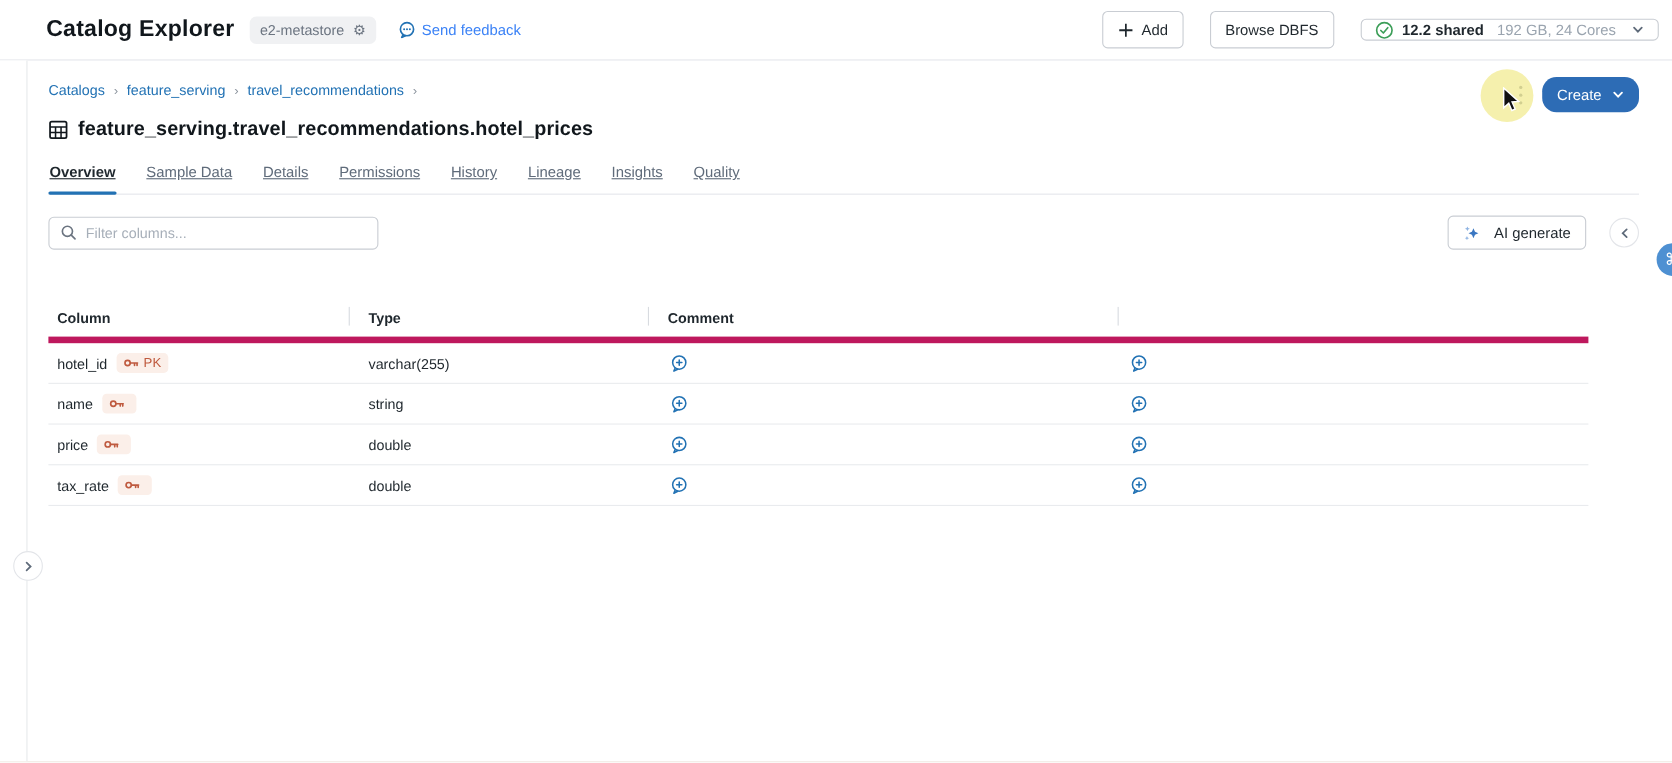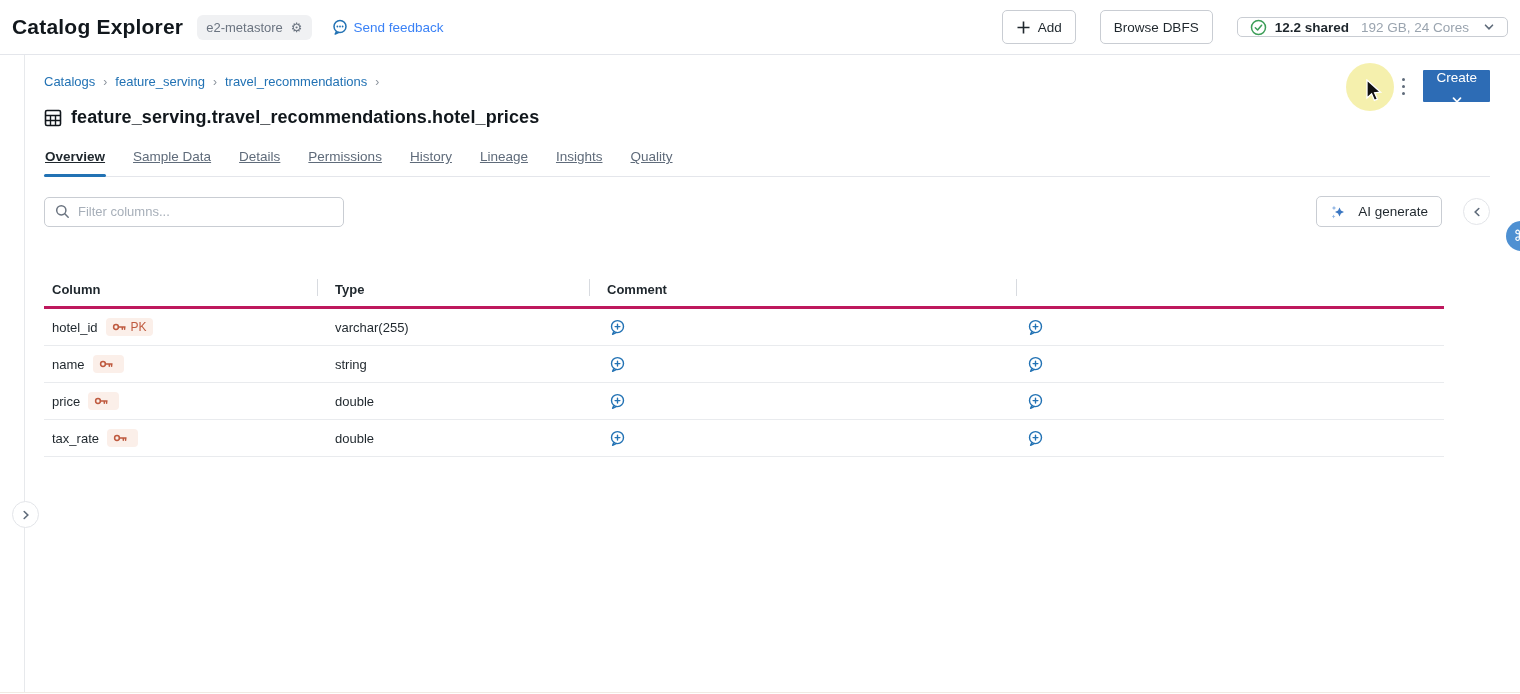--- a/index.html
+++ b/index.html
@@ -3,21 +3,21 @@
 <meta charset="utf-8">
 <style>
   * { margin:0; padding:0; box-sizing:border-box; }
   html,body { width:1520px; height:694px; overflow:hidden; background:#fff;
     font-family:"Liberation Sans", sans-serif; color:#1F272D; }
 
   
   .topbar { height:55px; display:flex; align-items:center; justify-content:space-between;
     padding:0 12px; border-bottom:1px solid #E4E6EB; background:#fff; }
   .topbar-left { display:flex; align-items:center; gap:14px; }
-  .app-title { font-size:21px; font-weight:700; letter-spacing:.2px; color:#11171C; }
+  .app-title { font-size:21px; font-weight:700; letter-spacing:.2px; color:#11171C;margin-left:30px; }
   .metastore-pill { display:flex; align-items:center; gap:8px; background:#F0F1F3;
     border-radius:6px; padding:5px 9px; cursor:pointer; }
   .metastore-pill span { font-size:13px; color:#6B7480; }
   .gear { font-size:15px; color:#3B4048; line-height:1; }
   .feedback { display:flex; align-items:center; gap:6px; color:#3b82f6; font-size:13.5px;
     text-decoration:none; cursor:pointer; margin-left:6px; }
 
   .topbar-right { display:flex; align-items:center; gap:24px; }
   .btn { display:flex; align-items:center; gap:7px; height:34px; padding:0 13px;
     background:#fff; border:1px solid #C9CDD3; border-radius:5px; font-size:13.5px;
@@ -38,22 +38,22 @@
   .main { margin-left:26px; padding:15px 30px 0 18px; }
 
   .crumb-row { display:flex; align-items:flex-start; justify-content:space-between; height:34px; }
   .crumbs { display:flex; align-items:center; gap:8px; padding-top:4px; }
   .crumbs a { color:#2272B4; font-size:13px; text-decoration:none; cursor:pointer; }
   .crumb-sep { color:#8B939D; font-size:12px; }
   .crumb-actions { display:flex; align-items:center; gap:14px; }
   .kebab { display:flex; flex-direction:column; gap:4px; padding:6px 4px; cursor:pointer; }
   .kebab i { width:3px; height:3px; border-radius:50%; background:#5F6B7A; }
   .create-btn { display:flex; align-items:center; gap:9px; height:32px; padding:0 13px;
-    background:#2D6CB5; color:#fff; border:none; border-radius:1px; font-size:13.5px;
-    cursor:pointer; font-family:inherit;flex-direction:column; }
+    background:#2D6CB5; color:#fff; border:none; border-radius:13px; font-size:13.5px;
+    cursor:pointer; font-family:inherit; }
 
   .title-row { display:flex; align-items:center; gap:9px; margin-top:3px; }
   .page-title { font-size:18px; font-weight:700; color:#11171C; letter-spacing:.1px; }
 
   .tabs { display:flex; gap:26px; margin-top:17px; border-bottom:1px solid #E4E6EB; }
   .tab { font-size:13.5px; color:#5F6B7A; font-weight:500; padding:4px 1px 12px;
     cursor:pointer; position:relative;text-decoration:underline; }
   .tab.active { color:#1F272D; font-weight:700; }
   .tab.active::after { content:""; position:absolute; left:0; right:0; bottom:-1px;
     height:3px; background:#2272B4; border-radius:2px; }
@@ -68,21 +68,21 @@
   .ai-btn { display:flex; align-items:center; gap:12px; height:31px; padding:0 13px;
     background:#fff; border:1px solid #C9CDD3; border-radius:5px; font-size:13.5px;
     color:#1F272D; cursor:pointer; font-family:inherit; }
   .panel-toggle { width:27px; height:27px; border-radius:50%; background:#fff;
     border:1px solid #E3E5E9; display:flex; align-items:center; justify-content:center;
     cursor:pointer; }
 
   
   .col-table { margin-top:50px; margin-right:46px; }
   .thead { display:grid; grid-template-columns:283px 272px 418px 1fr;
-    border-bottom:3px solid #be185d; }
+    border-bottom:6px solid #be185d; }
   .th { font-size:13px; font-weight:700; color:#1F272D; padding:5px 8px 9px; position:relative; }
   .th + .th::before { content:""; position:absolute; left:-10px; top:2px; width:1px;
     height:17px; background:#D8DBE0; }
   .th:last-child::after { content:""; position:absolute; right:0; top:2px; width:1px;
     height:17px; background:#D8DBE0; }
   .tr { display:grid; grid-template-columns:283px 272px 418px 1fr; align-items:center;
     height:37px; border-bottom:1px solid #E9EBEE; }
   .td { padding:0 8px; font-size:13px; color:#1F272D; display:flex; align-items:center; gap:8px; }
   .pk-badge { display:inline-flex; align-items:center; gap:4px; background:#FBEFE9;
     border-radius:4px; padding:2px 6px; }

